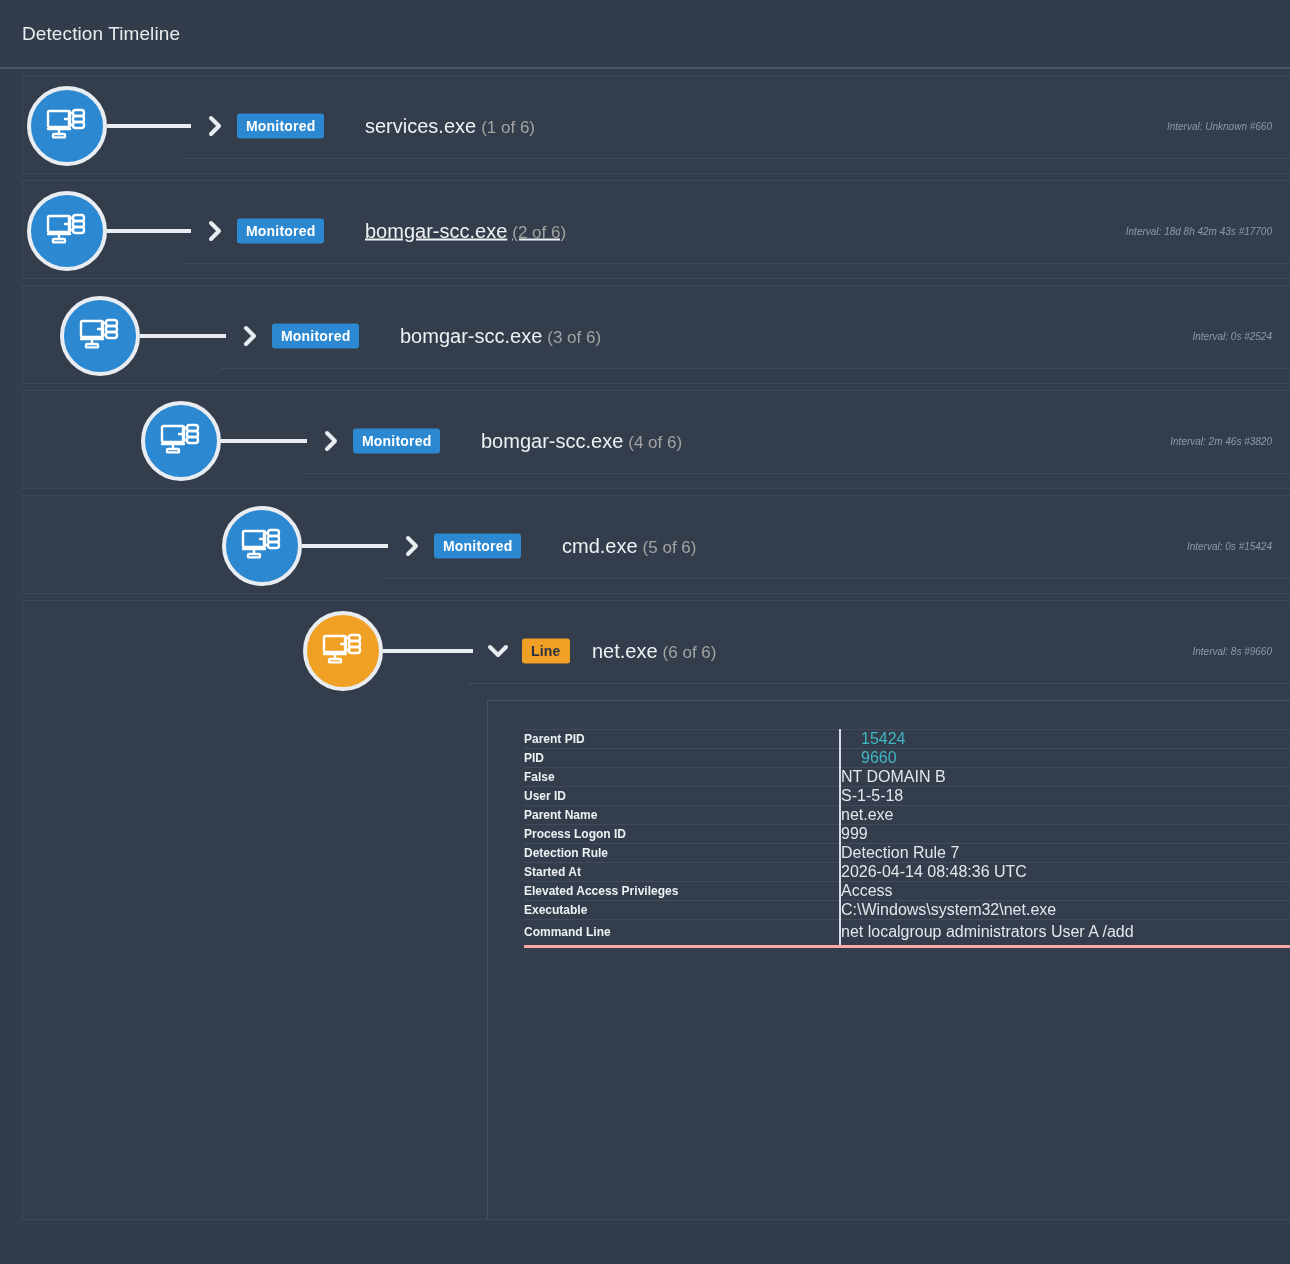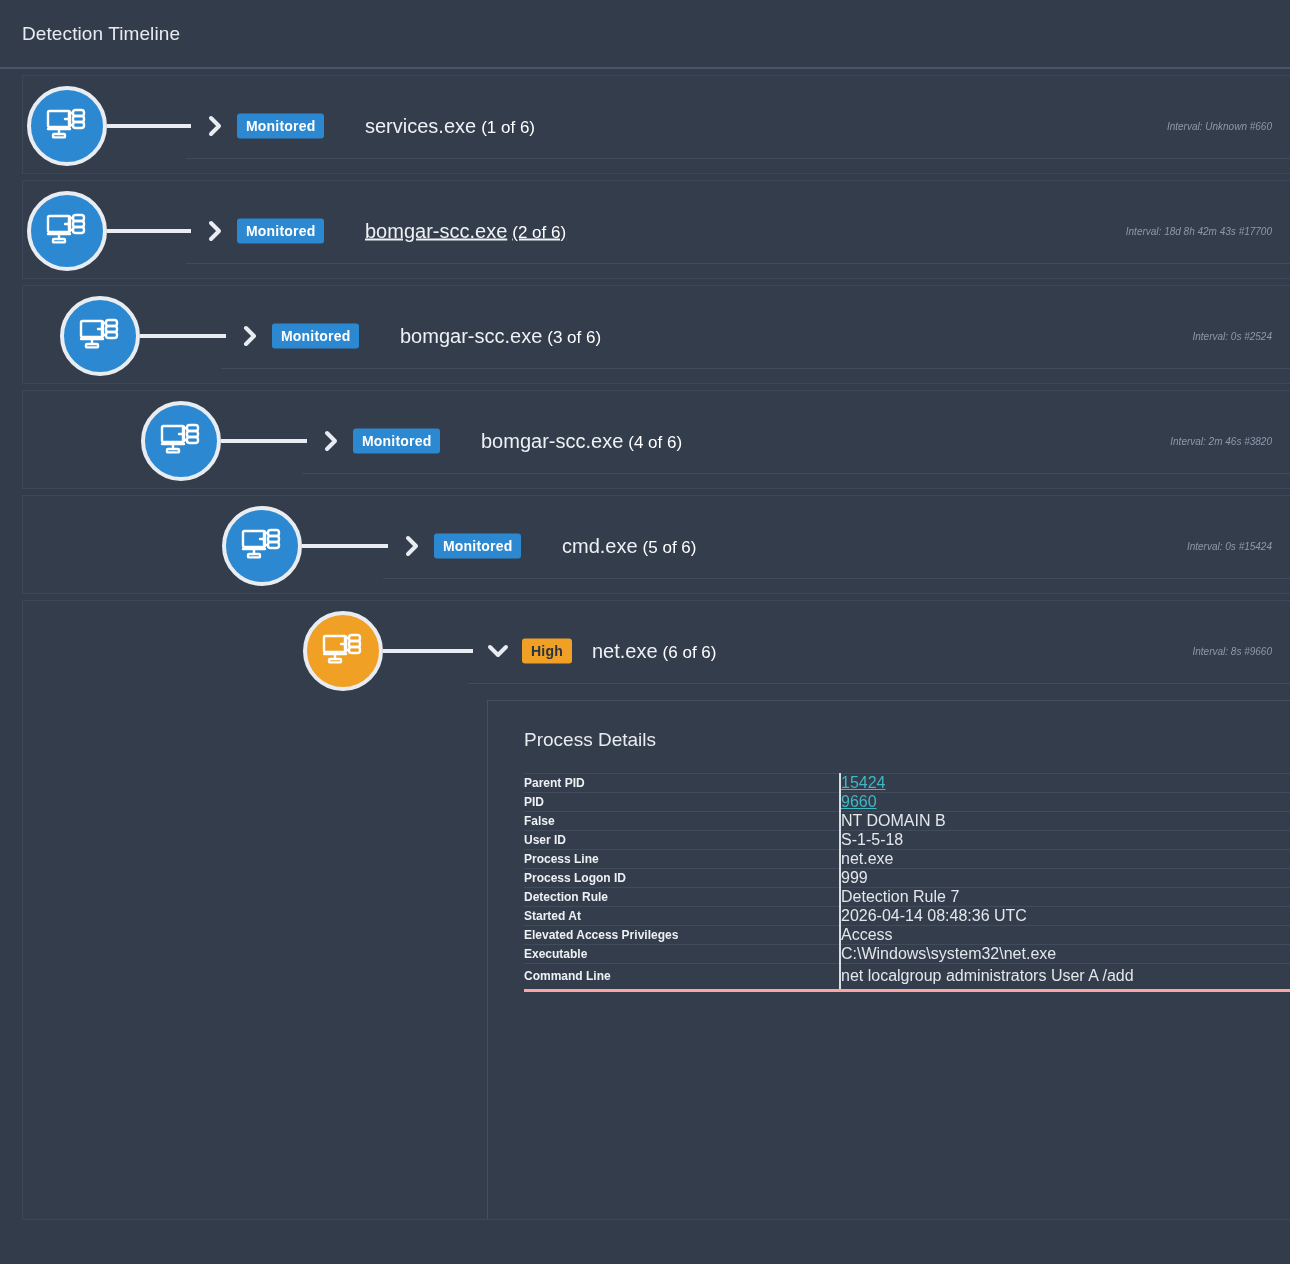--- a/index.html
+++ b/index.html
@@ -83,21 +83,21 @@
     white-space:nowrap;z-index:3;
     letter-spacing:.2px;
   }
   .badge.high{background:#f0a024;color:#2b3340;}
   
   .pname{
     position:absolute;top:50%;transform:translateY(-50%);
     font-size:20px;color:#eef1f4;white-space:nowrap;z-index:3;
   }
   .pname .count{
-    color:#ffffff;font-size:17px;margin-left:5px;
+    color:#a3a3a3;font-size:17px;margin-left:5px;
   }
   
   .interval{
     position:absolute;top:50%;transform:translateY(-50%);
     right:18px;
     font-size:10px;font-style:italic;color:#8d99a9;
     white-space:nowrap;z-index:3;
   }
   
   .row-rule{
@@ -135,21 +135,21 @@
     padding:11px 0 11px 34px;
     box-sizing:border-box;
     border-right:2px solid #d7dde4;
   }
   td.v{
     font-size:16px;color:#e3e7ec;
     padding:11px 40px 11px 34px;
     position:relative;
     box-sizing:border-box;
   }
-  td.v a{color:#3fb7c4;text-decoration:underline;cursor:pointer;}
+  td.v a{color:#3fb7c4;cursor:pointer;padding-left:20px;}
   .cmdline{line-height:1.55;}
   table.pd tr.last td{border-bottom:3px solid #fca5a5;}
 </style>
 </head>
 <body>
 
 <div id="header">
   <span class="title">Detection Timeline</span>
 </div>
 <div id="header-rule"></div>
@@ -310,47 +310,46 @@
             <rect x="30" y="14" width="11" height="6" rx="2.6"></rect>
             <rect x="30" y="20" width="11" height="6" rx="2.6"></rect>
           </svg>
         </div>
         <div class="connector" style="left: 360px; width: 90px;"></div>
         <div class="chev" style="left: 464px;">
           <svg viewBox="0 0 22 26" fill="none" stroke="#e9edf2" stroke-width="4" stroke-linecap="round" stroke-linejoin="round">
             <path d="M3 9l8 8 8-8"></path>
           </svg>
         </div>
-        <div class="badge high" style="left: 499px;">High</div>
+        <div class="badge high" style="left: 499px;">Line</div>
         <div class="pname" style="left: 569px;"><span>net.exe</span><span class="count">(6 of 6)</span></div>
         <div class="interval">Interval: 8s #9660</div>
         <div class="row-rule" style="left: 445px;"></div>
       </div>
       <div class="details">
-        <h3>Process Details</h3>
         <table class="pd">
           <tbody>
             <tr>
               <td class="k">Parent PID</td>
               <td class="v"><a>15424</a></td>
             </tr>
             <tr>
               <td class="k">PID</td>
               <td class="v"><a>9660</a></td>
             </tr>
             <tr>
               <td class="k">False</td>
               <td class="v"><span>NT DOMAIN B</span></td>
             </tr>
             <tr>
               <td class="k">User ID</td>
               <td class="v"><span>S-1-5-18</span></td>
             </tr>
             <tr>
-              <td class="k">Process Line</td>
+              <td class="k">Parent Name</td>
               <td class="v"><span>net.exe</span></td>
             </tr>
             <tr>
               <td class="k">Process Logon ID</td>
               <td class="v"><span>999</span></td>
             </tr>
             <tr>
               <td class="k">Detection Rule</td>
               <td class="v"><span>Detection Rule 7</span></td>
             </tr>

